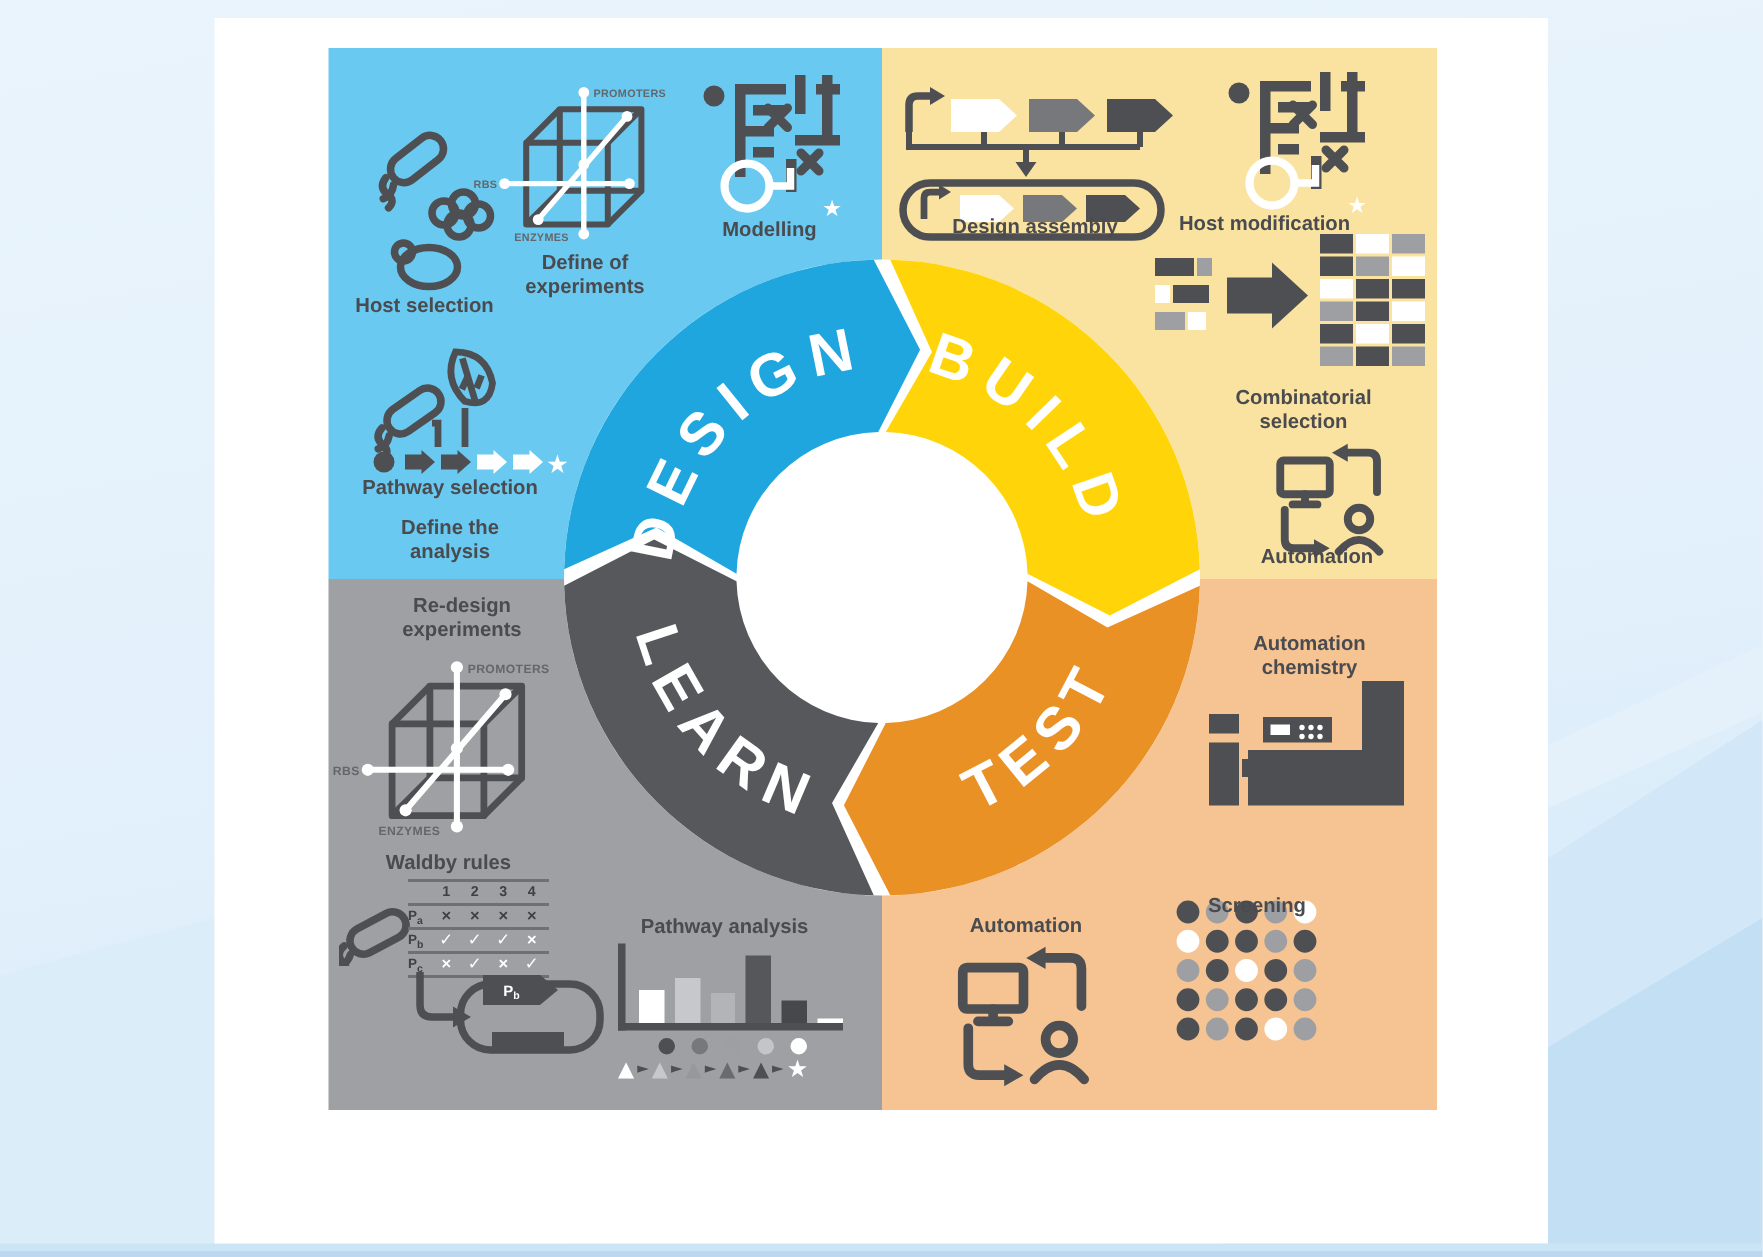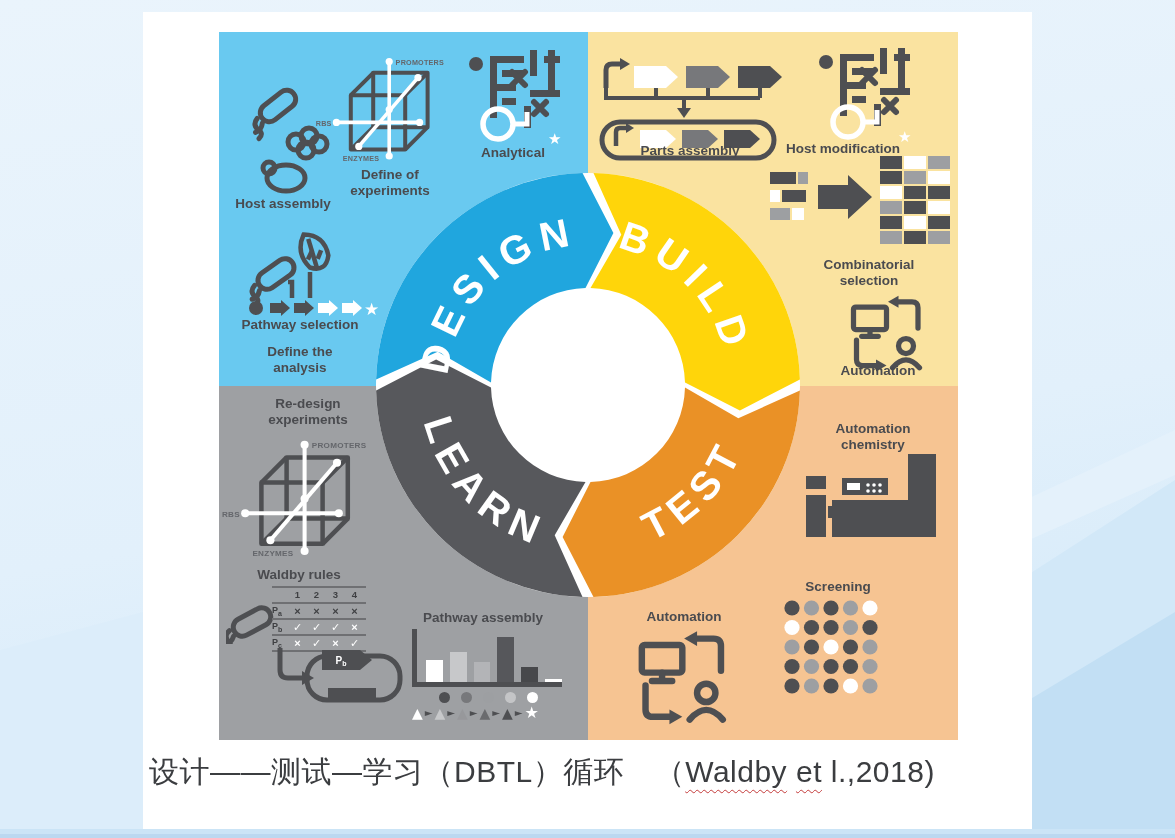--- a/index.html
+++ b/index.html
@@ -280,35 +280,35 @@
         <path d="M 593.5 173.1 A 212 212 0 0 1 799.9 379.5 L 739.9 410.4 L 685.0 382.5 A 97 97 0 0 0 590.5 288.0 L 621.3 234.7 Z" fill="#FFD50A"></path>
         <path d="M 799.9 390.5 A 212 212 0 0 1 593.5 596.9 L 562.6 536.9 L 590.5 482.0 A 97 97 0 0 0 685.0 387.5 L 738.3 418.3 Z" fill="#EA9126"></path>
         <path d="M 582.5 596.9 A 212 212 0 0 1 376.1 390.5 L 436.1 359.6 L 491.0 387.5 A 97 97 0 0 0 585.5 482.0 L 554.7 535.3 Z" fill="#57585C"></path>
       </g>
     <text class="wheel-word"><textPath href="#tp-design" startOffset="50%">DESIGN</textPath></text>
     <text class="wheel-word"><textPath href="#tp-build" startOffset="50%">BUILD</textPath></text>
     <text class="wheel-word"><textPath href="#tp-test" startOffset="50%">TEST</textPath></text>
     <text class="wheel-word"><textPath href="#tp-learn" startOffset="50%">LEARN</textPath></text>
   </svg>
 
-  <div class="qlabel" style="left:283px;top:196px">Host assembly</div>
+  <div class="qlabel" style="left:283px;top:196px">Host selection</div>
   <div class="qlabel wrap w112" style="left:390px;top:167px">Define of experiments</div>
-  <div class="qlabel" style="left:513px;top:145px">Analytical</div>
+  <div class="qlabel" style="left:513px;top:145px">Modelling</div>
   <div class="qlabel" style="left:300px;top:317px">Pathway selection</div>
   <div class="qlabel wrap w95" style="left:300px;top:344px">Define the analysis</div>
-  <div class="qlabel" style="left:690px;top:143px">Parts assembly</div>
+  <div class="qlabel" style="left:690px;top:143px">Design assembly</div>
   <div class="qlabel" style="left:843px;top:141px">Host modification</div>
   <div class="qlabel wrap w112" style="left:869px;top:257px">Combinatorial selection</div>
   <div class="qlabel" style="left:878px;top:363px">Automation</div>
   <div class="qlabel wrap w95" style="left:873px;top:421px">Automation chemistry</div>
-  <div class="qlabel" style="left:838px;top:579px">Screening</div>
+  <div class="qlabel" style="left:838px;top:596px">Screening</div>
   <div class="qlabel" style="left:684px;top:609px">Automation</div>
   <div class="qlabel wrap w112" style="left:308px;top:396px">Re-design experiments</div>
   <div class="qlabel" style="left:299px;top:567px">Waldby rules</div>
-  <div class="qlabel" style="left:483px;top:610px">Pathway assembly</div>
+  <div class="qlabel" style="left:483px;top:610px">Pathway analysis</div>
 
   <div class="dr-block">
     <svg width="50" height="44" style="left:-6px;top:14px">
       <use href="#icon-microbe" transform="translate(26,22) rotate(-28)"></use>
     </svg>
     <div class="dr-table">
       <div class="dr-row" id="dr-header">
           <span class="dr-label"></span>
           <span class="dr-mark dr-num">1</span>
           <span class="dr-mark dr-num">2</span>
@@ -375,14 +375,13 @@
         <span class="pa-tri" style="color: rgb(151, 152, 155);">▲</span>
         <span class="pa-arr">►</span>
         <span class="pa-tri" style="color: rgb(106, 107, 110);">▲</span>
         <span class="pa-arr">►</span>
         <span class="pa-tri" style="color: rgb(78, 79, 82);">▲</span>
         <span class="pa-arr">►</span>
         <span class="pa-star" style="color: rgb(255, 255, 255);">★</span>
       </div>
   </div>
 
-  <div class="caption" id="caption"><span>设计——测试—学习（DBTL）循环　（</span><span class="squiggle">Waldby</span><span> </span><span class="squiggle">et</span><span> l.,2018)</span></div>
 </div>
 
 </body></html>

